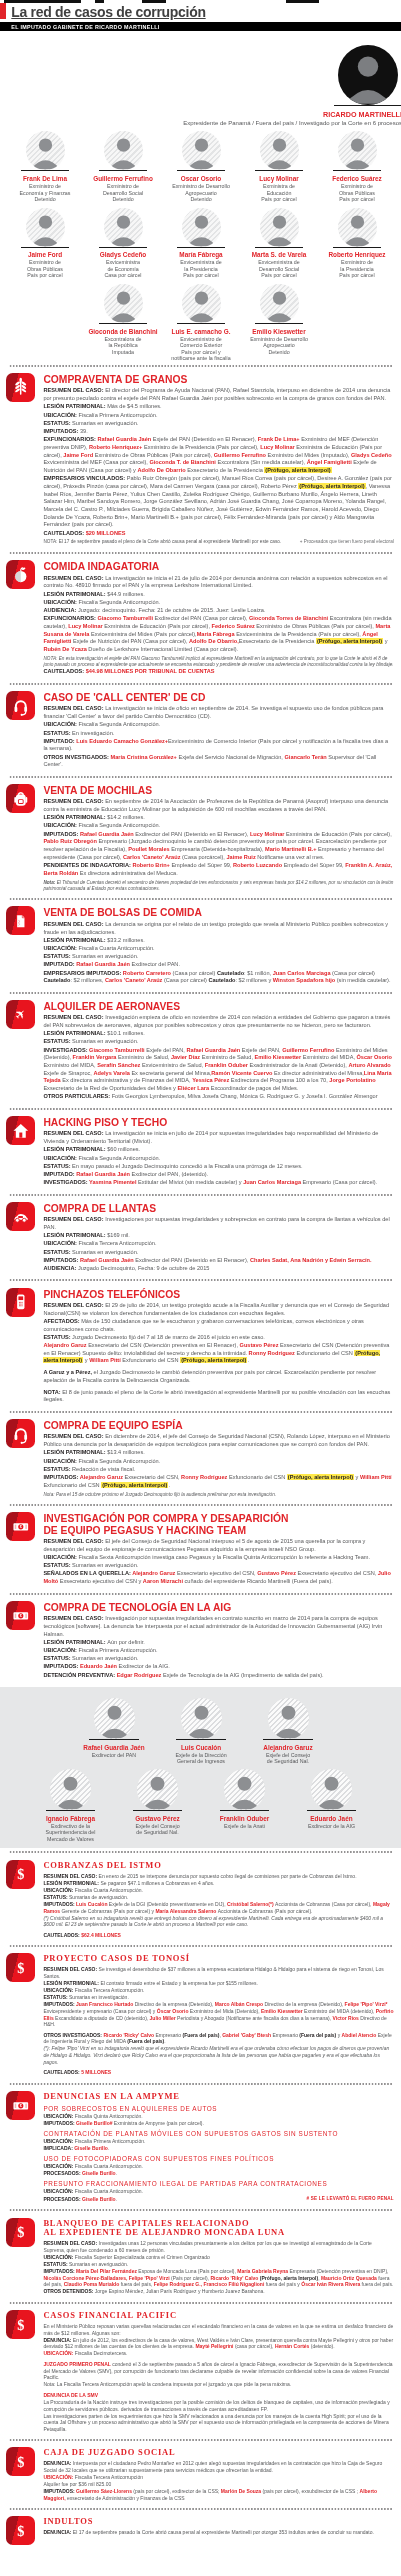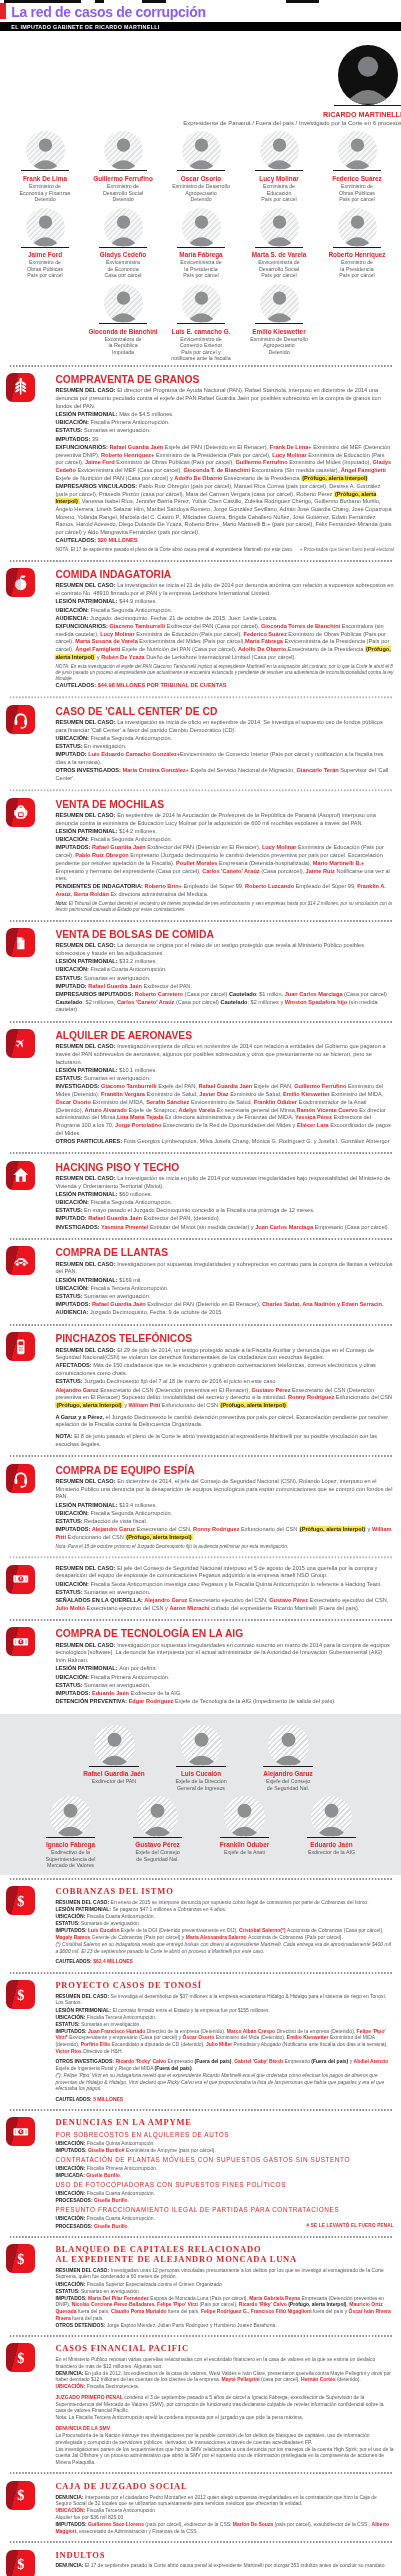--- a/index.html
+++ b/index.html
@@ -2,21 +2,21 @@
 <html style="font-size:8.2px"><head>
 <meta charset="utf-8">
 <style>
   html,body{margin:0;padding:0;background:#fff;}
   .page{position:relative;width:402px;height:2702px;overflow:hidden;background:#fff;
         font-family:"Liberation Sans","DejaVu Sans",sans-serif;}
   
   .mast{position:absolute;top:0;left:0;height:2.6px;background:#111;}
   
   .hdr{position:relative;padding:3.6px 0 0 0;}
-  .hdr h1{margin:0 0 0 11.3px;font-size:14px;font-weight:bold;letter-spacing:-0.3px;color:#8b5cf6;}
+  .hdr h1{margin:0 0 0 11.3px;font-size:14px;font-weight:bold;letter-spacing:-0.3px;color:#404040;text-decoration:underline;}
   .redbar{position:absolute;left:0;top:3.1px;width:6.2px;height:15.5px;background:#e1242a;}
   .kicker{margin-top:2.6px;background:#000;color:#fff;font-size:5.4px;font-weight:bold;
           letter-spacing:0.3px;padding:1.5px 0 1.5px 11.3px;}
   
   .marti{ text-align:right;padding-top:14px;}
   .avatar{border-radius:50%;overflow:hidden;display:inline-block;
           background:repeating-linear-gradient(135deg,#e3e4e5 0 1.5px,#f7f7f7 1.5px 3.6px);}
   .avatar svg{display:block;width:100%;height:100%;}
   .av-wrap{display:inline-block;border-bottom:1.5px solid #1a1a1a;padding:0 4.1px 0 4.1px;line-height:0;}
   .marti .avatar{width:60px;height:60px;background:#101010;}
@@ -25,21 +25,21 @@
   .marti .p-name{font-size:7.2px;}
   .marti .p-role{font-size:6px;}
   
   .cab-row{display:flex;justify-content:center;margin-top:5.2px;}
   .person{width:78px;text-align:center;}
   .person .avatar{width:39px;height:39px;}
   
   .sep{height:2.1px;margin:3.1px 9.3px 3.1px 9.3px;
        background-image:radial-gradient(circle,#231f20 0.6px,transparent 0.7px);
        background-size:3.1px 2.1px;background-repeat:repeat-x;background-position:0 50%;}
-  .case{display:flex;padding:3.1px 5.2px 3.1px 6.2px;gap:12px;}
+  .case{display:flex;padding:3.1px 5.2px 3.1px 6.2px;}
   .icon-box{flex:0 0 29px;width:29px;height:29px;margin-right:8.2px;border-radius:6.7px;
             background:linear-gradient(105deg,#a8111b 0 35%,#e8141e 35%);
             display:flex;align-items:center;justify-content:center;}
   .icon-box svg{width:21.6px;height:21.6px;}
   .case-body{flex:1;padding-right:3.1px;min-width:0;}
   .case-title{color:#e1242a;font-weight:bold;font-size:10.3px;line-height:11.3px;margin:1px 0 2.1px;}
   .group-bottom .case-title{font-size:8.5px;line-height:9.8px;letter-spacing:0.8px;font-family:Liberation Serif, serif;}
   .ln{margin:0 0 0.5px;font-size:5.6px;line-height:7.7px;color:#58595b;}
   .group-bottom .ln{font-size:5px;line-height:6.6px;}
   .ln.note{font-size:4.7px;line-height:6px;margin-top:2.1px;}
@@ -382,20 +382,21 @@
         <span class="icon-box">
           <svg viewBox="0 0 100 100">
             <rect x="16" y="33" width="68" height="34" rx="4" fill="#fff"></rect>
       <circle cx="50" cy="50" r="12" fill="#e8141e"></circle>
       <text x="50" y="56" font-size="17" font-weight="bold" text-anchor="middle" fill="#fff">$</text>
       <rect x="22" y="40" width="7" height="20" fill="#e8141e" opacity=".35"></rect>
             <rect x="71" y="40" width="7" height="20" fill="#e8141e" opacity=".35"></rect>
           </svg>
         </span>
         <div class="case-body">
+          <h2 class="case-title">INVESTIGACIÓN POR COMPRA Y DESAPARICIÓN<br>DE EQUIPO PEGASUS Y HACKING TEAM</h2>
           <p class="ln"><span class="sg-l">RESUMEN DEL CASO: </span><span class="sg-t">El jefe del Consejo de Seguridad Nacional interpuso el 5 de agosto de 2015 una querella por la compra y desaparición del equipo de espionaje de comunicaciones Pegasus adquirido a la empresa israelí NSO Group.</span></p>
           <p class="ln"><span class="sg-l">UBICACIÓN: </span><span class="sg-t">Fiscalía Sexta Anticorrupción investiga caso Pegasus y la Fiscalía Quinta Anticorrupción lo referente a Hacking Team.</span></p>
           <p class="ln"><span class="sg-l">ESTATUS: </span><span class="sg-t">Sumarias en averiguación.</span></p>
           <p class="ln"><span class="sg-l">SEÑALADOS EN LA QUERELLA: </span><span class="sg-n">Alejandro Garuz </span><span class="sg-t">Exsecretario ejecutivo del CSN, </span><span class="sg-n">Gustavo Pérez </span><span class="sg-t">Exsecretario ejecutivo del CSN, </span><span class="sg-n">Julio Moltó </span><span class="sg-t">Exsecretario ejecutivo del CSN y </span><span class="sg-n">Aaron Mizrachi </span><span class="sg-t">cuñado del expresidente Ricardo Martinelli (Fuera del país).</span></p>
         </div>
       </article>
       <div class="sep"></div>
       <article class="case group-top">
         <span class="icon-box">
           <svg viewBox="0 0 100 100">

